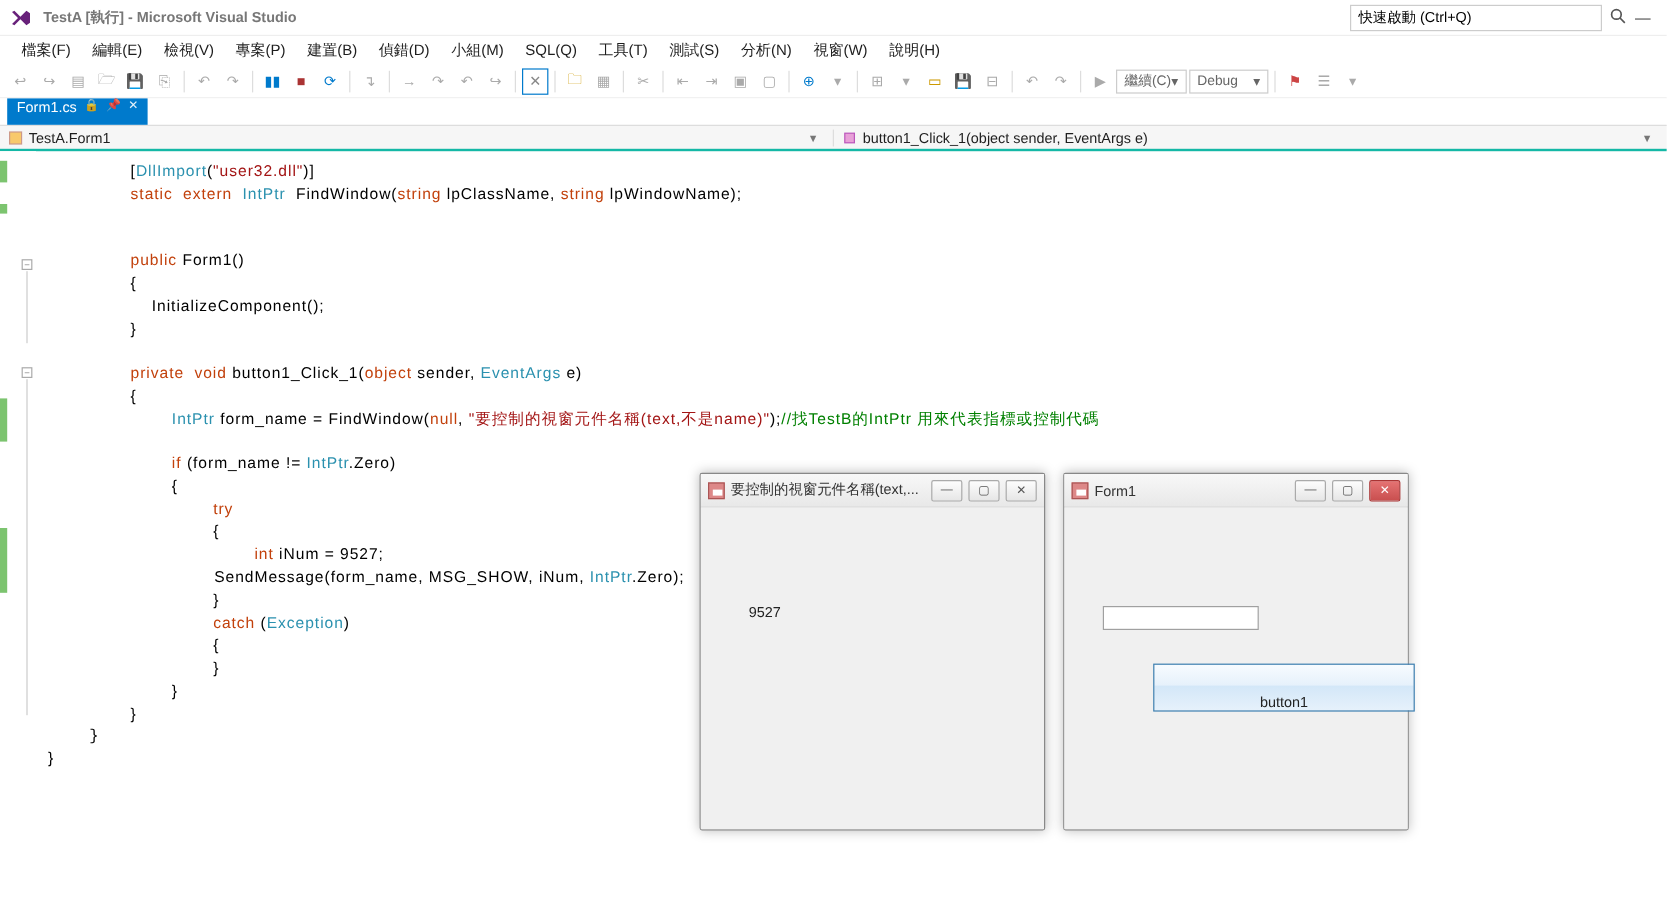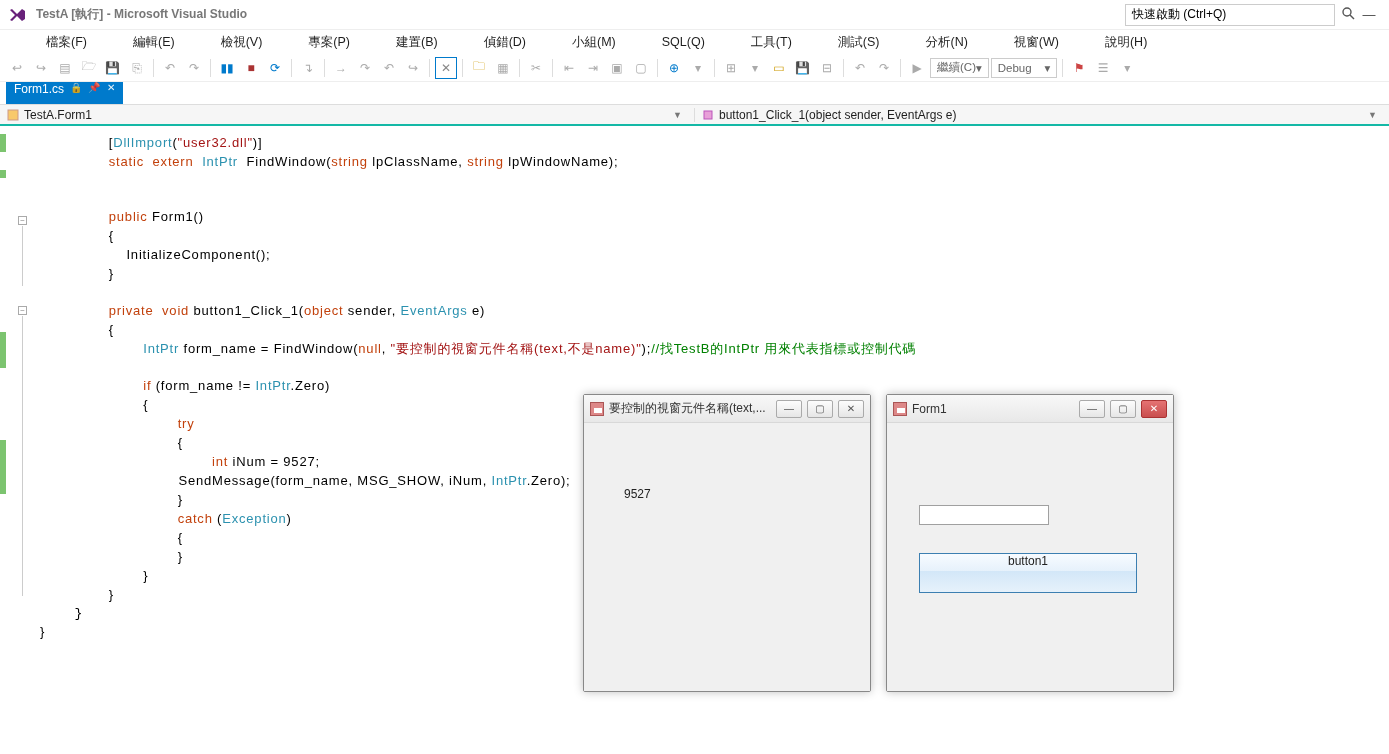--- a/index.html
+++ b/index.html
@@ -7,21 +7,21 @@
 
 .titlebar { height: 30px; background: #fff; display: flex; align-items: center; padding: 0 6px; border-bottom: 1px solid #eee; }
 .titlebar .vs-logo { width: 22px; height: 22px; margin-right: 8px; display:flex; align-items:center; justify-content:center; }
 .titlebar .title-text { color: #777; font-size: 12px; font-weight: bold; }
 .titlebar .spacer { flex: 1; }
 .quicklaunch { border: 1px solid #ccc; height: 22px; width: 210px; padding: 0 6px; display: flex; align-items: center; color: #000000; font-size: 12px; }
 .qlsearch { margin-left: 6px; color: #555; }
 .win-btn { width: 28px; text-align:center; color:#444; font-size:13px; padding:0 6px; }
 
 .menubar { height: 24px; background: #fff; display: flex; align-items: center; padding: 0 10px; gap: 2px; }
-.menubar .menu-item { padding: 2px 8px; color: #1e1e1e; font-size: 12.5px; margin-left: 28px; }
+.menubar .menu-item { padding: 2px 8px; color: #1e1e1e; font-size: 12.5px; }
 
 .toolbar { height: 28px; background: #fff; display: flex; align-items: center; padding: 0 6px; gap: 2px; border-bottom: 1px solid #eee; }
 .tbtn { width: 22px; height: 22px; display:flex; align-items:center; justify-content:center; color:#888; font-size:12px; }
 .tbtn.g { color:#aaa; }
 .tsep { width: 1px; height: 18px; background: #ddd; margin: 0 3px; }
 .tbox { border:1px solid #ccc; height:20px; padding:0 6px; display:flex; align-items:center; color:#666; font-size:11.5px; }
 
 .tabrow { height: 22px; background: #fff; display:flex; align-items:flex-end; padding-left: 6px; }
 .doctab { background: #007acc; color:#fff; height:22px; display:flex; padding:0 8px; font-size: 12px; gap:6px; }
 .doctab .pin, .doctab .close { font-size:10px; opacity:.9; }
@@ -48,21 +48,21 @@
 
 .popup { position:absolute; background:#f0f0f0; border:1px solid #888; box-shadow: 0 0 10px rgba(0,0,0,.25); border-radius:2px; }
 .popup .p-titlebar { height:28px; background: linear-gradient(#f8f8f8,#e8e8e8); border-bottom:1px solid #d8d8d8; display:flex; align-items:center; padding:0 6px; gap:5px; font-size:12px; }
 .popup .p-titlebar .p-title { flex:1; overflow:hidden; text-overflow:ellipsis; white-space:nowrap; color:#333; }
 .popup .p-body { padding: 10px; background:#f0f0f0; }
 .wbtn { width:26px; height:18px; border:1px solid #aaa; background:linear-gradient(#fdfdfd,#e6e6e6); display:flex; align-items:center; justify-content:center; font-size:10px; color:#555; border-radius:2px; }
 .wbtn.red { background: linear-gradient(#e57373,#c94f4f); color:#fff; border-color:#a33; }
 .app-icon { width:14px; height:14px; background:#d88; border:1px solid #a55; position:relative; }
 .app-icon::after { content:""; position:absolute; top:5px; left:3px; width:8px; height:5px; background:#fff; }
 
-.winform-btn { border:1px solid #3c7fb1; background:linear-gradient(#f7fbff,#e6f1fb 45%, #d3e7f8 46%, #e6f1fb); height:40px; display:flex; align-items:flex-start; justify-content:center; font-family:"Microsoft Sans Serif", sans-serif; font-size:12px; color:#222; }
+.winform-btn { border:1px solid #3c7fb1; background:linear-gradient(#f7fbff,#e6f1fb 45%, #d3e7f8 46%, #e6f1fb); height:40px; display:flex; align-items:flex-end; justify-content:center; font-family:"Microsoft Sans Serif", sans-serif; font-size:12px; color:#222;margin-left:42px; }
 .winform-input { border:1px solid #a0a0a0; height:20px; background:#fff; padding:0 4px; font-size:12px; }
 
 .lbl { font-family:"Microsoft Sans Serif", sans-serif; font-size:12px; color:#222; }
 </style>
 </head>
 <body>
 
 <div class="titlebar">
   <span class="vs-logo">
     <svg width="18" height="18" viewBox="0 0 18 18">
@@ -230,21 +230,21 @@
 
 <div class="popup" style="left:583px; top:394px; width:288px; height:298px;">
   <div class="p-titlebar">
     <span class="app-icon"></span>
     <span class="p-title">要控制的視窗元件名稱(text,...</span>
     <span class="wbtn">—</span>
     <span class="wbtn">▢</span>
     <span class="wbtn">✕</span>
   </div>
   <div class="p-body" style="height:calc(100% - 28px); position:relative;">
-    <span class="lbl" style="position:absolute; left:40px; top:64px;">9527</span>
+    <span class="lbl" style="position:absolute; left:40px; top:80px;">9527</span>
   </div>
 </div>
 
 <div class="popup" style="left:886px; top:394px; width:288px; height:298px;">
   <div class="p-titlebar">
     <span class="app-icon"></span>
     <span class="p-title">Form1</span>
     <span class="wbtn">—</span>
     <span class="wbtn">▢</span>
     <span class="wbtn red">✕</span>

